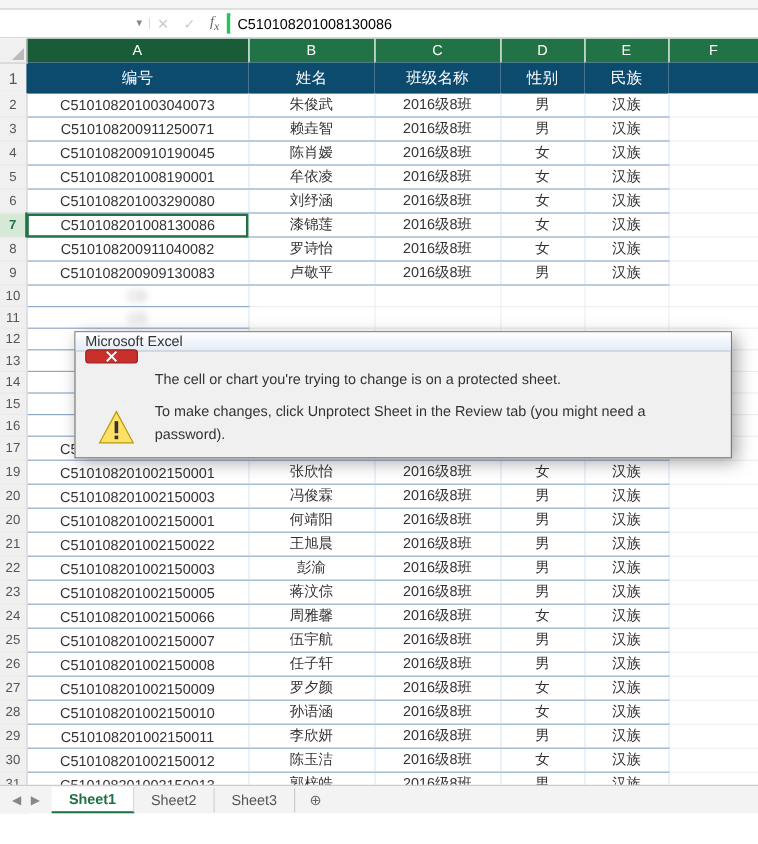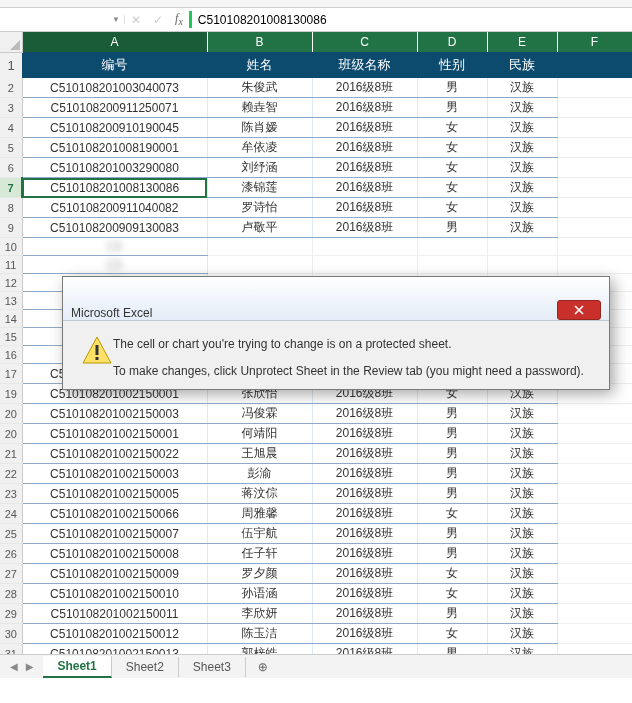--- a/index.html
+++ b/index.html
@@ -154,37 +154,38 @@
     position: absolute;
     left: 62px; top: 244px;
     width: 548px;
     background: #f0f0f0;
     border: 1px solid #7a7a7a;
     box-shadow: 4px 4px 14px rgba(0,0,0,0.35);
     font-size: 12px;
   }
   .dlg-title {
     background: linear-gradient(#fff,#e4ecf7);
-    height: 44px;
+    height: 16px;
     display: flex;
-    align-items: flex-end;
+    align-items: flex-start;
     padding: 0 8px;
     border-bottom: 1px solid #c0c8d4;
+    flex-direction: column;
   }
   .dlg-title span { flex:1; color:#333; }
   .dlg-close {
     width: 44px; height: 20px;
     background: #c9302c;
     border: 1px solid #982420;
     border-radius: 3px;
     display:flex;align-items:center;justify-content:center;
     color:#fff;
   }
   .dlg-close svg { width:10px;height:10px; }
-  .dlg-body { display:flex; padding: 14px 18px 8px; align-items:flex-start;}
+  .dlg-body { display:flex; padding: 14px 18px 8px; gap:16px; align-items:flex-end;}
   .warn-icon {
     width:32px;height:32px;flex-shrink:0;
   }
   .dlg-text { line-height: 1.6; color:#333; }
   .dlg-btn-row { text-align:center; padding: 6px 0 14px; }
   .dlg-ok {
     min-width: 86px; height: 22px;
     border: 1px solid #5b9bd5;
     background: #e6f0fa;
     color: #333;

